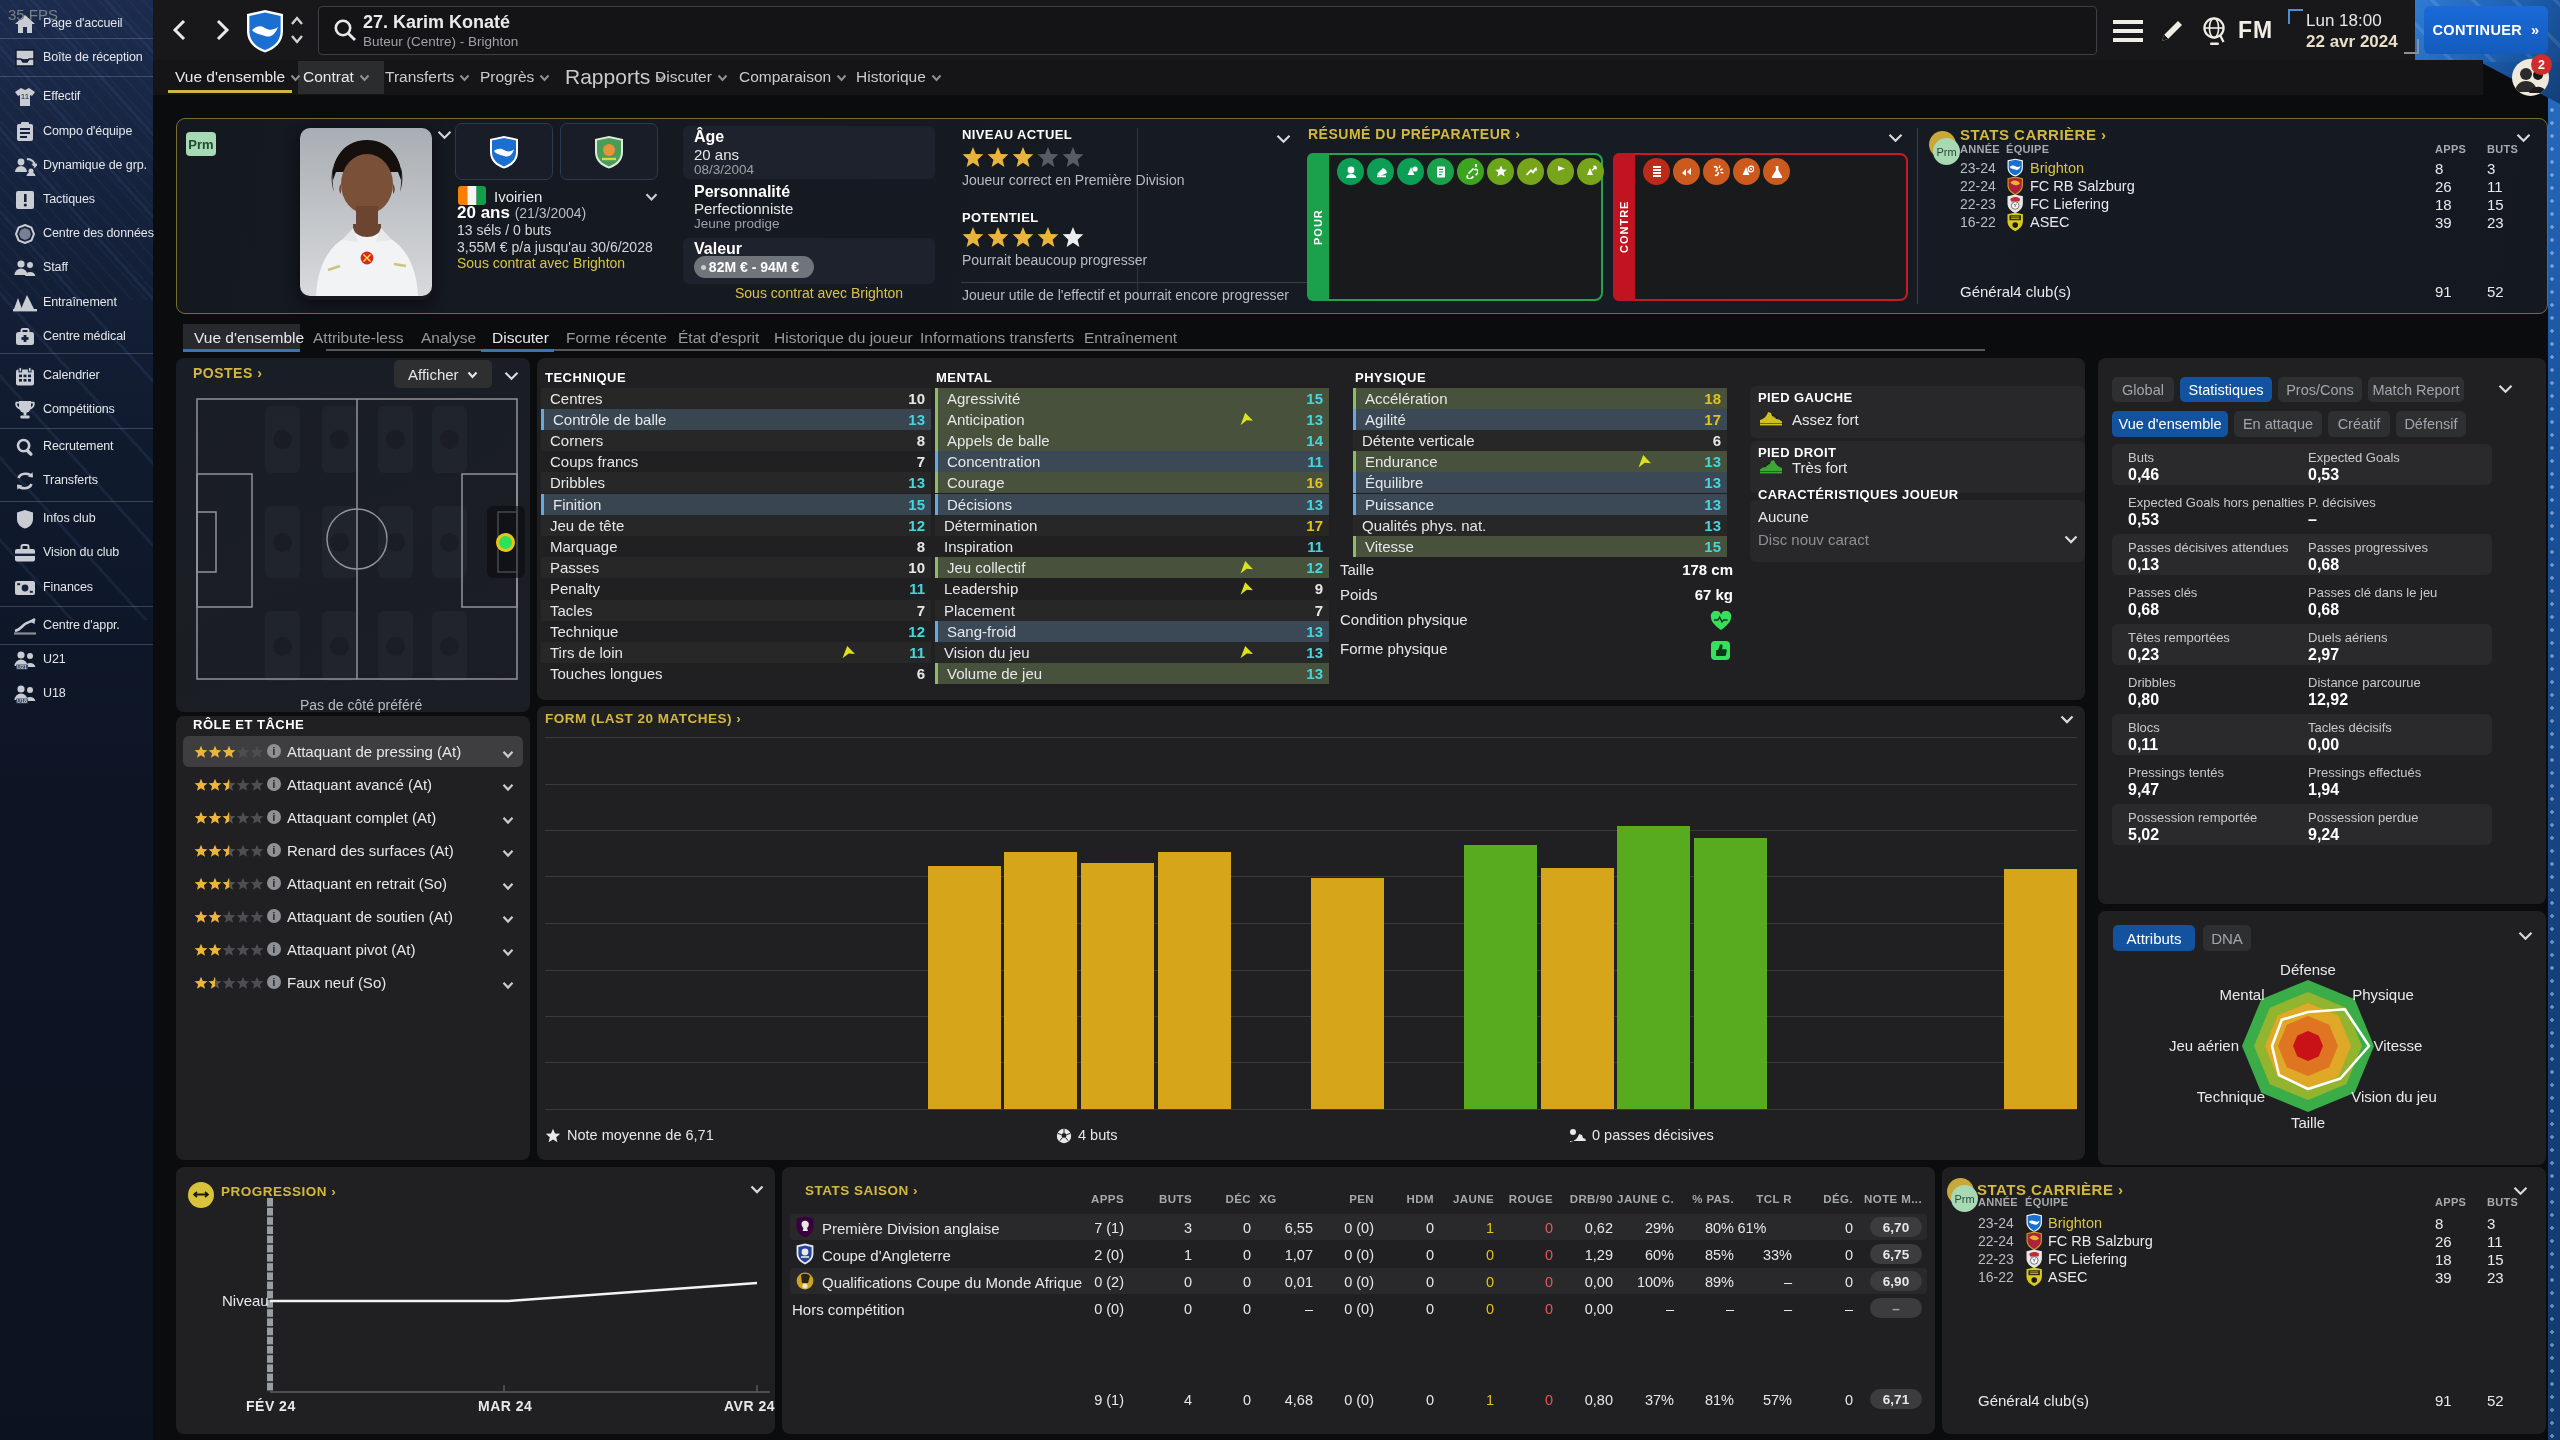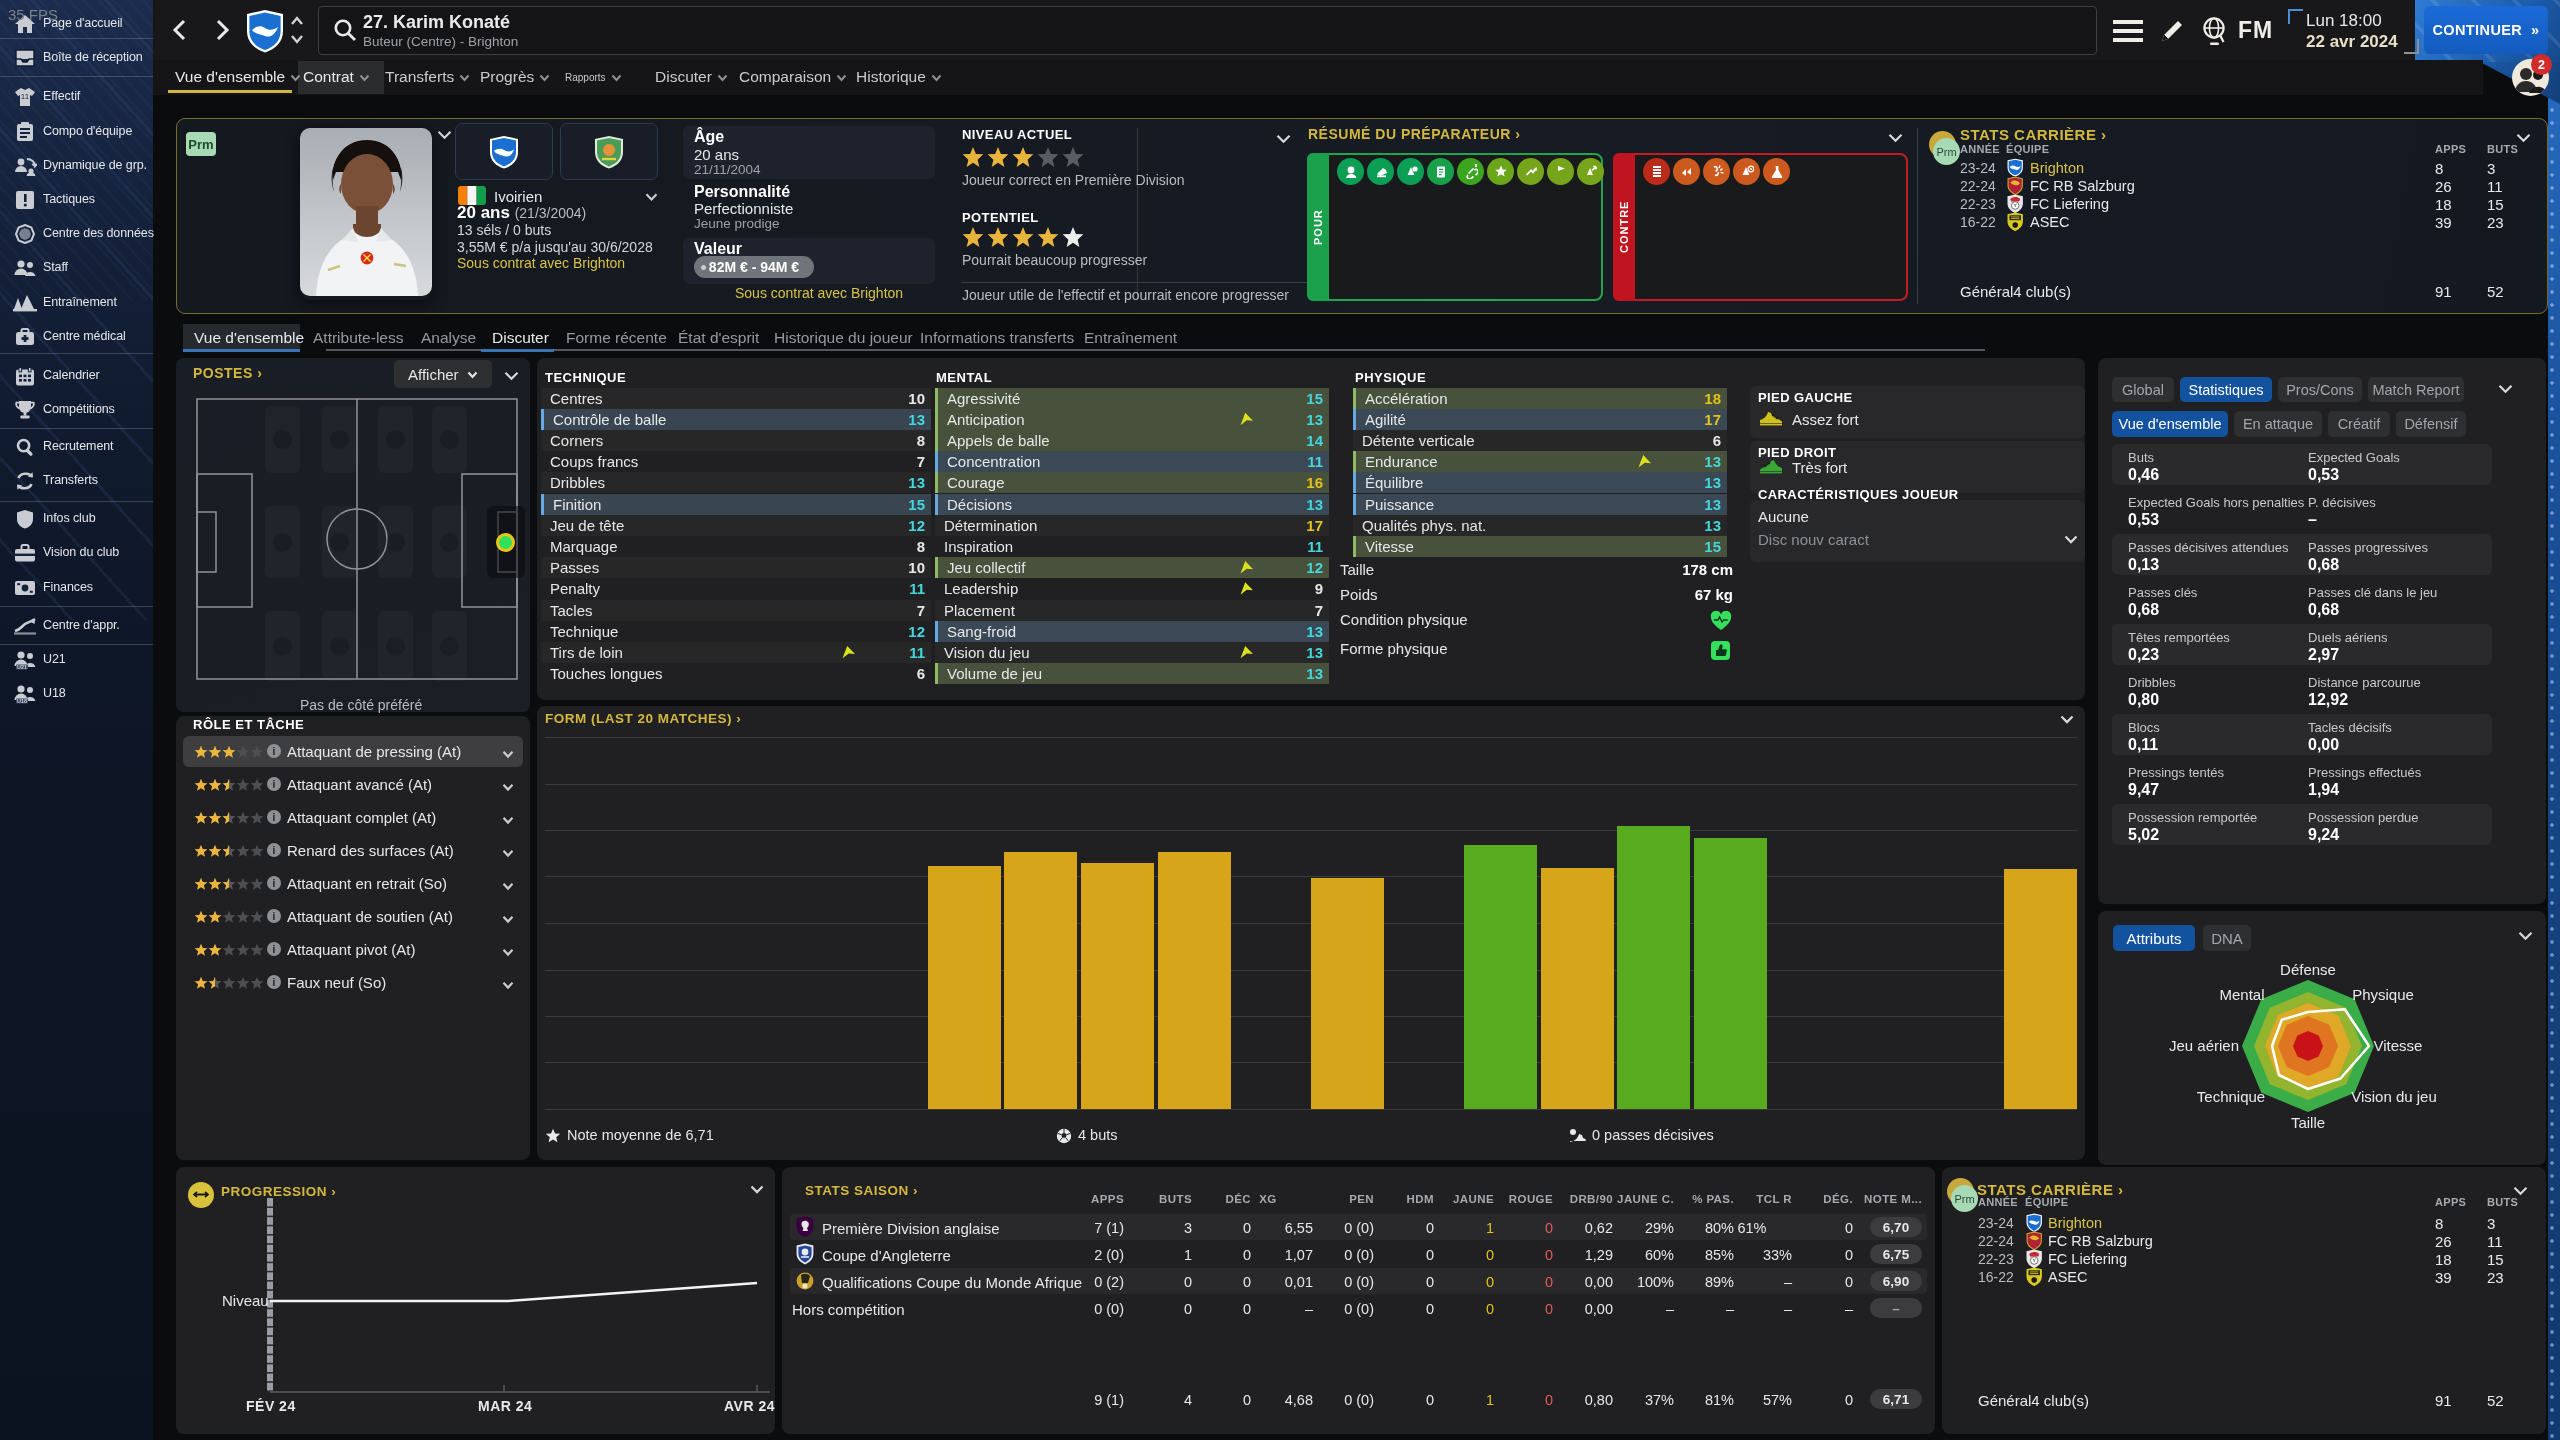--- a/index.html
+++ b/index.html
@@ -293,21 +293,21 @@
         <path d="M1.5 3.5 L5.5 7.9 L9.5 3.5" stroke="#8d9095" stroke-width="2" fill="none"></path>
       </svg>
     </div>
     <div class="abs" style="left:480px;top:62px;height:30px;display:flex;align-items:center;gap:5px;white-space:nowrap">
       <span style="font-size:15.5px;color:#c9cbce">Progrès</span>
       <svg width="11" height="11" viewBox="0 0 11 11">
         <path d="M1.5 3.5 L5.5 7.9 L9.5 3.5" stroke="#8d9095" stroke-width="2" fill="none"></path>
       </svg>
     </div>
     <div class="abs" style="left:565px;top:62px;height:30px;display:flex;align-items:center;gap:5px;white-space:nowrap">
-      <span style="font-size:10px;color:#c9cbce">Rapports</span>
+      <span style="font-size:21px;color:#c9cbce">Rapports</span>
       <svg width="11" height="11" viewBox="0 0 11 11">
         <path d="M1.5 3.5 L5.5 7.9 L9.5 3.5" stroke="#8d9095" stroke-width="2" fill="none"></path>
       </svg>
     </div>
     <div class="abs" style="left:655px;top:62px;height:30px;display:flex;align-items:center;gap:5px;white-space:nowrap">
       <span style="font-size:15.5px;color:#c9cbce">Discuter</span>
       <svg width="11" height="11" viewBox="0 0 11 11">
         <path d="M1.5 3.5 L5.5 7.9 L9.5 3.5" stroke="#8d9095" stroke-width="2" fill="none"></path>
       </svg>
     </div>
@@ -389,21 +389,21 @@
     <div class="abs" style="left:645px;top:189px"><svg width="13" height="13" viewBox="0 0 13 13">
         <path d="M1.5 4.2 L6.5 9.4 L11.5 4.2" stroke="#caccd0" stroke-width="2.2" fill="none"></path>
       </svg></div>
     <div class="abs" style="left:457px;top:203px;font-size:17px;color:#fff"><span class="b">20 ans</span> <span style="font-size:14px;color:#b9bcc0">(21/3/2004)</span></div>
     <div class="abs" style="left:457px;top:222px;font-size:14px;color:#d4d6d9">13 séls / 0 buts</div>
     <div class="abs" style="left:457px;top:239px;font-size:14px;color:#d4d6d9">3,55M € p/a jusqu'au 30/6/2028</div>
     <div class="abs" style="left:457px;top:255px;font-size:14px;color:#d8c24a">Sous contrat avec Brighton</div>
     <div class="abs" style="left:683px;top:126px;width:252px;height:53px;background:#1d222c;border-radius:6px"></div>
     <div class="abs b" style="left:694px;top:128px;font-size:16px;color:#fff">Âge</div>
     <div class="abs" style="left:694px;top:146px;font-size:15px;color:#e8e9ea">20 ans</div>
-    <div class="abs" style="left:694px;top:162px;font-size:13.5px;color:#9ea1a6">21/11/2004</div>
+    <div class="abs" style="left:694px;top:162px;font-size:13.5px;color:#9ea1a6">08/3/2004</div>
     <div class="abs b" style="left:694px;top:183px;font-size:16px;color:#fff">Personnalité</div>
     <div class="abs" style="left:694px;top:200px;font-size:15px;color:#e8e9ea">Perfectionniste</div>
     <div class="abs" style="left:694px;top:216px;font-size:13.5px;color:#9ea1a6">Jeune prodige</div>
     <div class="abs" style="left:683px;top:238px;width:252px;height:46px;background:#1d222c;border-radius:6px"></div>
     <div class="abs b" style="left:694px;top:240px;font-size:16px;color:#fff">Valeur</div>
     <div class="abs" style="left:694px;top:256px;width:120px;height:22px;background:#70757c;border-radius:11px;display:flex;align-items:center;justify-content:center">
       <span style="width:5px;height:5px;border-radius:50%;background:#c9ccd2;position:absolute;left:7px"></span>
       <span class="b" style="color:#fff;font-size:14px">82M € - 94M €</span>
     </div>
     <div class="abs" style="left:735px;top:285px;font-size:14px;color:#d8c24a">Sous contrat avec Brighton</div>

